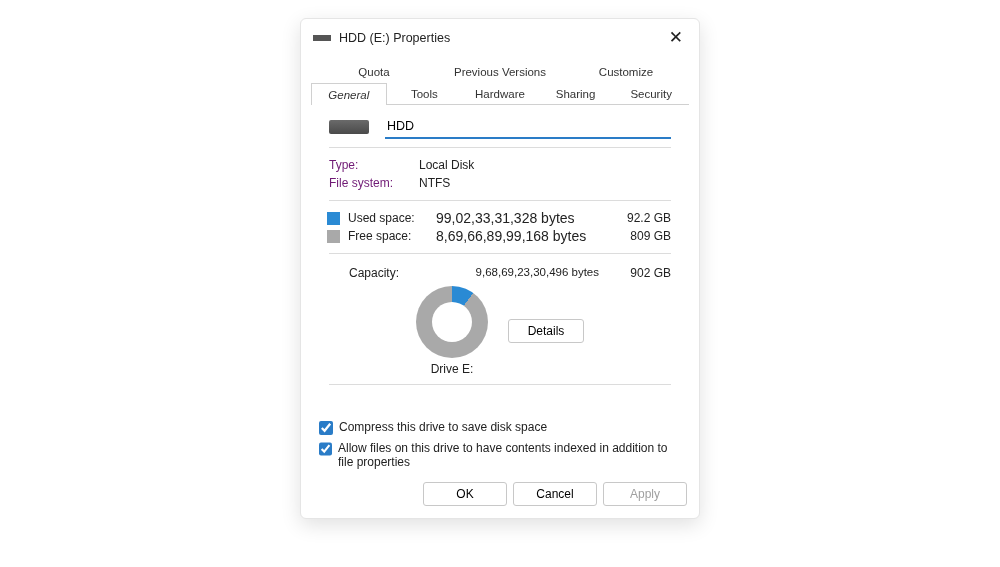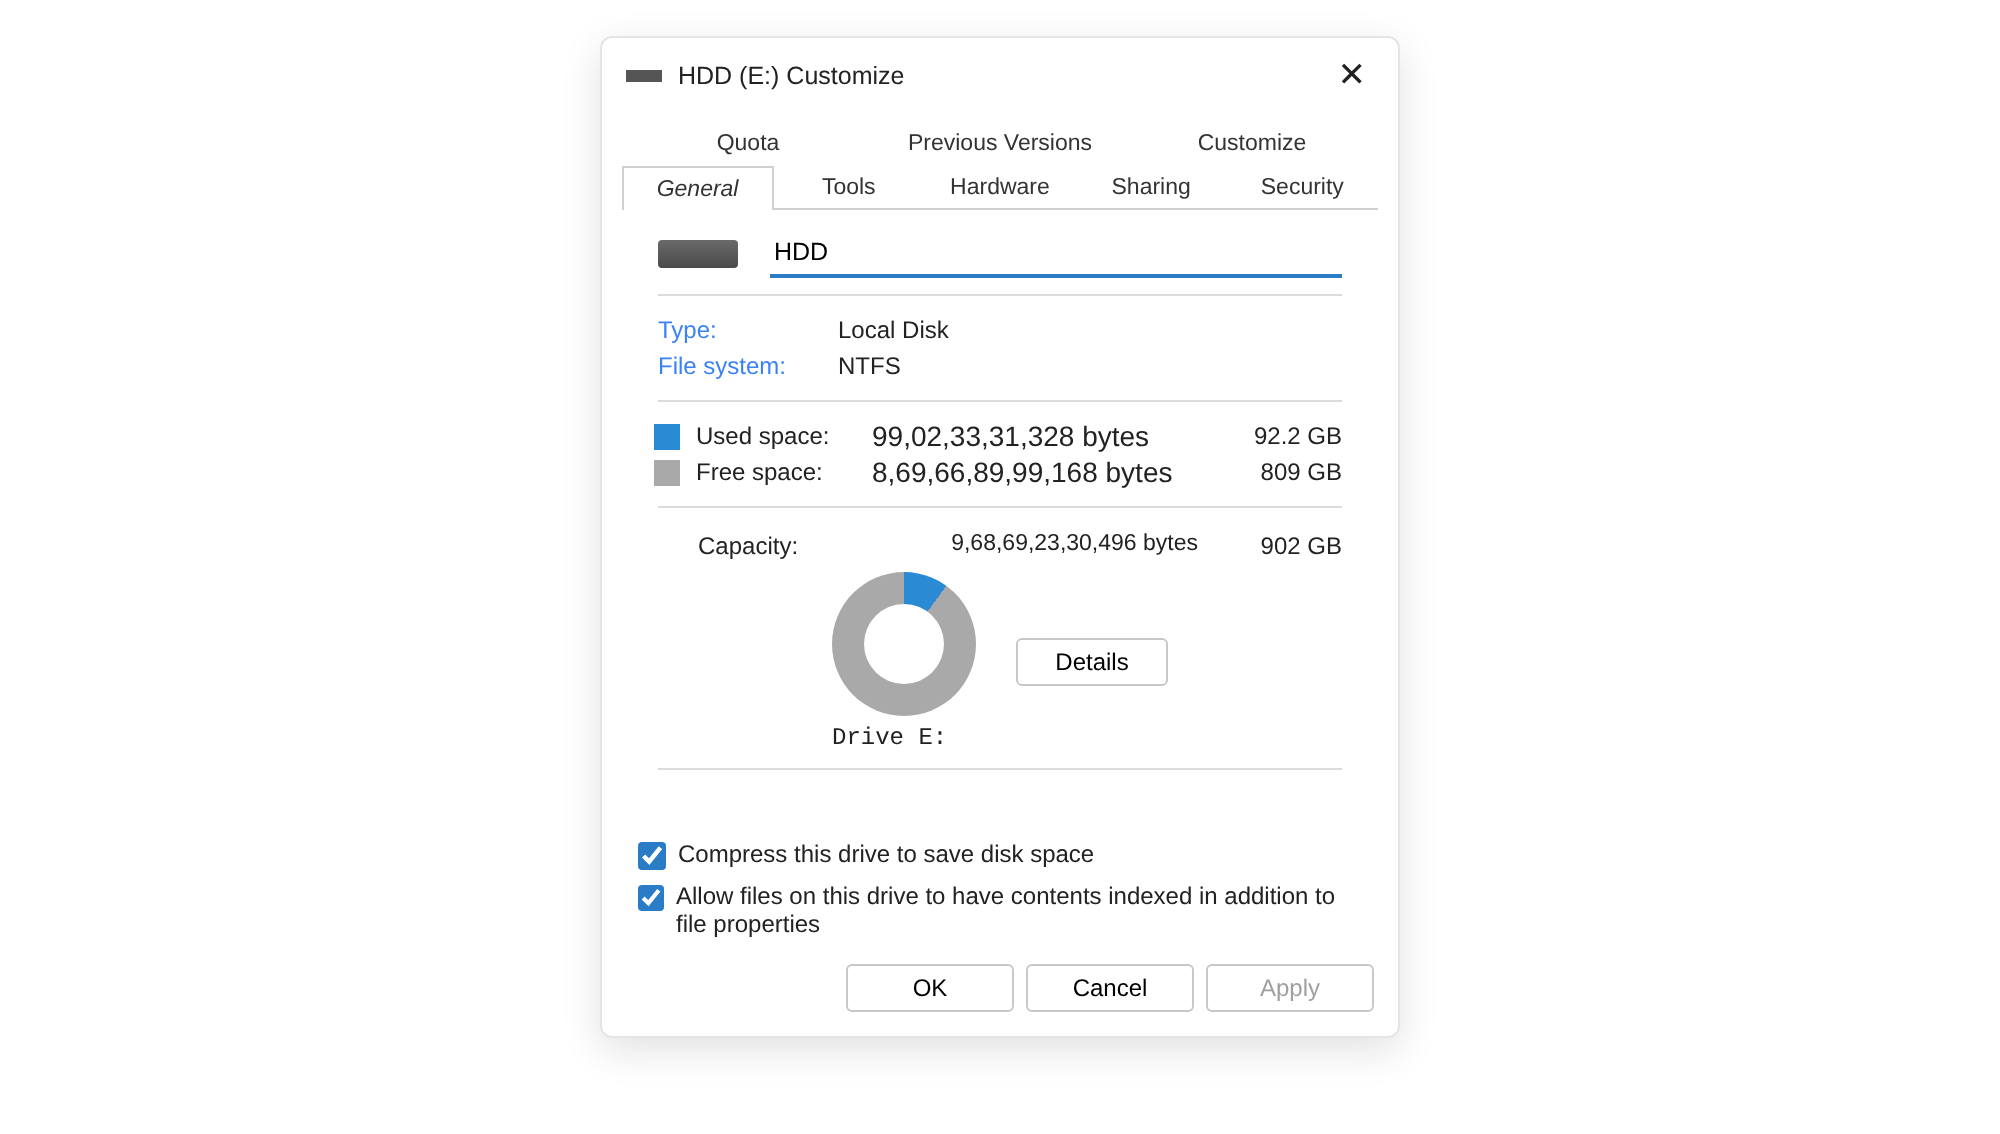--- a/index.html
+++ b/index.html
@@ -66,35 +66,35 @@
   .name-input {
     flex: 1;
     border: none;
     border-bottom: 2px solid #2a7cc7;
     font-size: 12.5px;
     padding: 4px 2px 4px 2px;
     outline: none;
   }
   hr.sep { border: none; border-top: 1px solid #dcdcdc; margin: 8px 0; }
   .kv { display: flex; font-size: 12px; padding: 2px 0; }
-  .kv .k { width: 90px; color: #3b82f6; }
+  .kv .k { width: 90px; color: #701a75; }
   .kv .v { flex: 1; }
   .space-row { display: flex; align-items: center; font-size: 12px; padding: 1px 0; }
   .swatch { width: 13px; height: 13px; margin-right: 8px; margin-left: -2px; }
   .swatch.used { background: #2a8ad4; }
   .swatch.free { background: #a9a9a9; }
   .space-row .lbl { width: 88px; }
   .space-row .bytes { flex: 1; text-align: left; padding-right: 18px; font-size: 14px; }
   .space-row .human { width: 54px; text-align: right; }
   .cap-row { display: flex; font-size: 12px; padding: 4px 0 2px 0; }
   .cap-row .lbl { width: 100px; padding-left: 20px; }
   .cap-row .bytes { flex: 1; text-align: right; padding-right: 18px; font-size: 11.5px; }
   .cap-row .human { width: 54px; text-align: right; }
   .chart-row { display: flex; align-items: flex-end; justify-content: center; gap: 20px; margin: 4px 0 2px 0; }
-  .donut-wrap { display:flex; flex-direction:column; align-items:flex-start;font-family:Liberation Mono, monospace; }
+  .donut-wrap { display:flex; flex-direction:column; align-items:center; }
   .donut { width: 72px; height: 72px; border-radius: 50%;
     background: conic-gradient(#2a8ad4 0 36deg, #a9a9a9 36deg 360deg);
     position: relative; }
   .donut::after { content:""; position:absolute; inset: 16px; background:#fff; border-radius:50%; }
   .drive-label { font-size: 12px; margin-top: 4px; }
   .details-btn { align-self: center; }
   button.win {
     font-family: inherit; font-size: 12px;
     padding: 4px 0;
     width: 76px;
@@ -113,21 +113,21 @@
   }
   .footer button.win { width: 84px; }
 </style>
 </head>
 <body>
 
 <div class="dialog">
 
   <div class="titlebar">
     <div class="drive-icon"></div>
-    <div class="title">HDD (E:) Customize</div>
+    <div class="title">HDD (E:) Properties</div>
     <div class="close">✕</div>
   </div>
 
   <div class="tabs-area">
     <div class="tabs">
       <div class="tab-row">
         <div class="tab">Quota</div>
         <div class="tab">Previous Versions</div>
         <div class="tab">Customize</div>
       </div>

